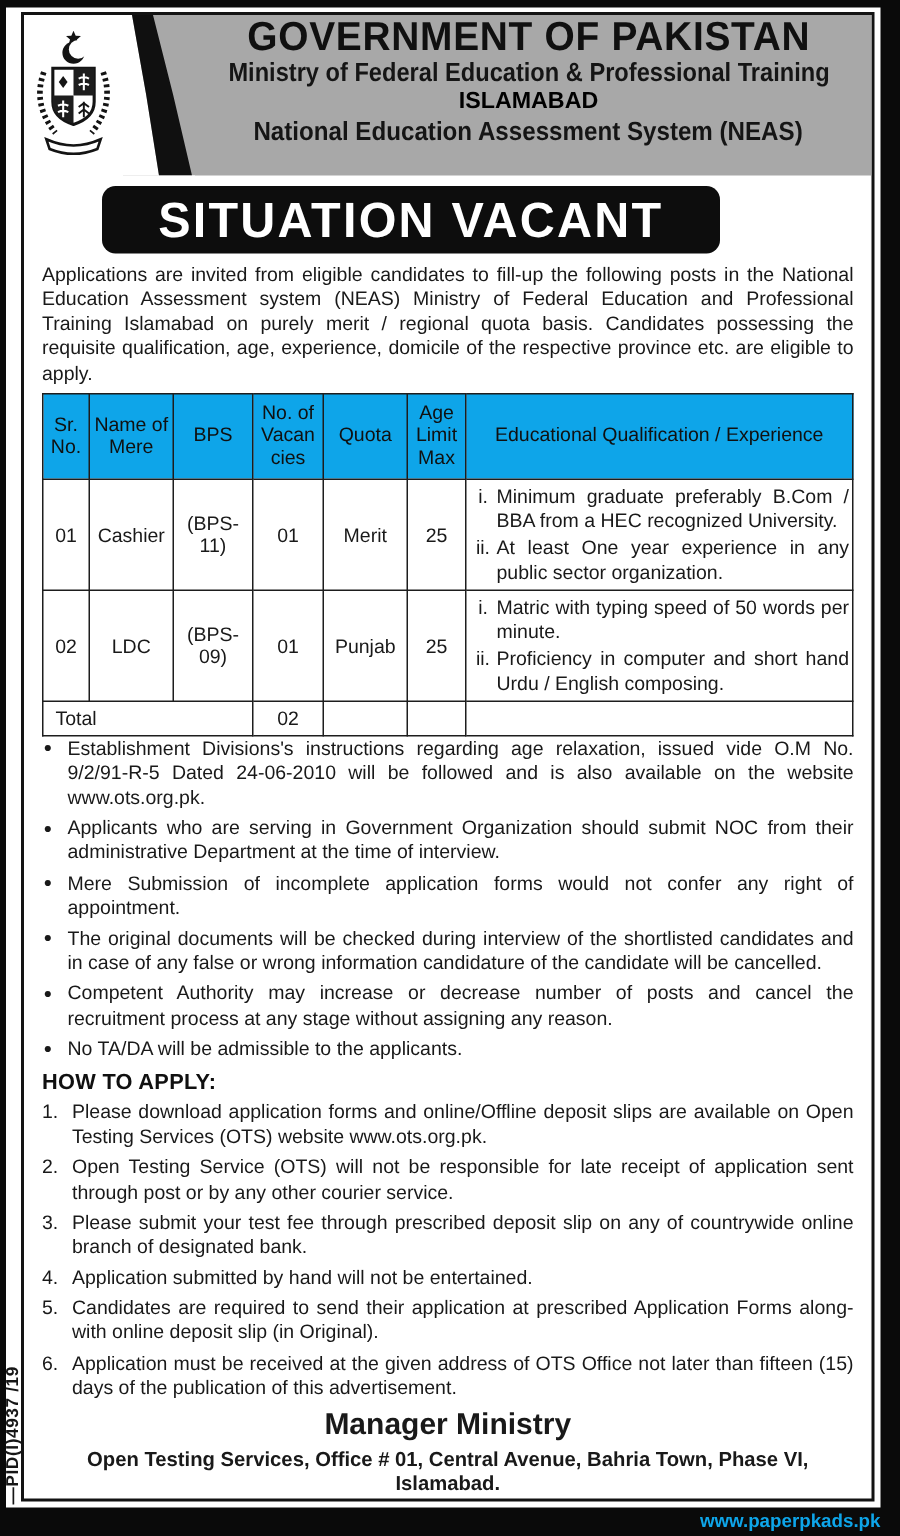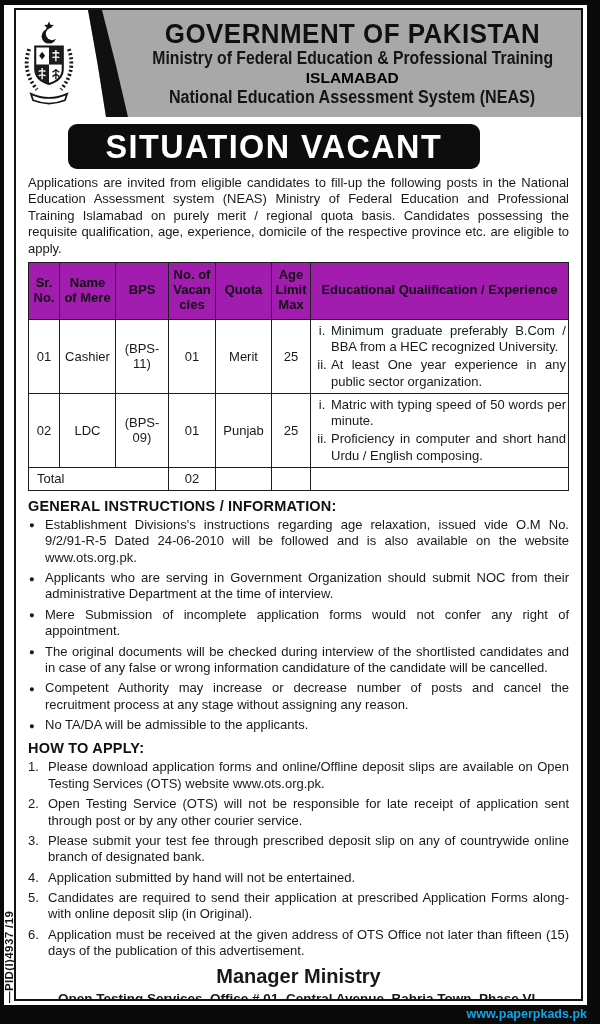--- a/index.html
+++ b/index.html
@@ -7,40 +7,40 @@
   .sheet{position:relative;width:600px;height:1024px;box-sizing:border-box;
          background:#0a0a0a;padding:5px 13px 19px 4px;}
   .gapbox{background:#fff;height:100%;box-sizing:border-box;padding:3px 4px 4px 10px;}
   .content{border:2px solid #131313;height:100%;box-sizing:border-box;background:#fff;overflow:hidden;}
 
   
   .band{display:flex;height:107px;}
   .emblem-box{width:74px;background:#fff;display:flex;align-items:center;justify-content:center;}
   .curve{width:48px;height:107px;flex:none;}
   .band-text{flex:1;background:#a8a8a8;display:flex;flex-direction:column;align-items:center;
-             justify-content:center;text-align:center;padding-right:6px;}
+             justify-content:flex-start;text-align:center;padding-right:6px;}
   .band-text .l1{font-size:27px;font-weight:bold;letter-spacing:.5px;line-height:1.05;
                  transform:scaleX(.96);white-space:nowrap;color:#101010;}
   .l2{font-size:17.5px;font-weight:bold;line-height:1.18;transform:scaleX(.9);white-space:nowrap;color:#151515;}
   .l3{font-size:15.5px;font-weight:bold;line-height:1.15;color:#000000;}
   .l4{font-size:17.5px;font-weight:bold;line-height:1.18;transform:scaleX(.92);white-space:nowrap;color:#151515;}
 
   
   .banner{margin:7px 0 6px 52px;width:412px;height:45px;background:#0d0d0d;border-radius:9px;
           display:flex;align-items:center;justify-content:center;}
   .banner span{color:#fff;font-weight:bold;font-size:33px;letter-spacing:1.5px;transform:scaleX(.98);white-space:nowrap;}
 
   .body-pad{padding:0 12px;}
   .intro{font-size:13px;line-height:1.26;text-align:justify;margin:2px 0 5px;}
 
   
   table.vac{width:100%;border-collapse:collapse;table-layout:fixed;}
   table.vac th,table.vac td{border:1.5px solid #1d1d1d;font-size:13px;vertical-align:middle;
          padding:1px 2px;text-align:center;}
-  table.vac th{background:#a21caf;font-weight:bold;height:54px;line-height:1.15;
+  table.vac th{background:#0ea5e9;font-weight:normal;height:54px;line-height:1.15;
          word-wrap:break-word;overflow-wrap:break-word;color:#101010;}
   .rowdata{height:74px;}
   td.qual{text-align:left;padding:3px 6px 3px 4px;}
   .qitem{display:flex;margin:2px 0;}
   .qno{width:18px;flex:none;}
   .qtx{flex:1;text-align:justify;line-height:1.25;}
   .totalrow td{height:20px;}
   .totalrow .tlabel{text-align:left;padding-left:8px;}
 
   
@@ -170,21 +170,20 @@
           <tr class="totalrow">
             <td colspan="3" class="tlabel">Total</td>
             <td>02</td>
             <td></td>
             <td></td>
             <td></td>
           </tr>
         </tbody>
           </table>
 
-        <div class="sec-h">GENERAL INSTRUCTIONS / INFORMATION:</div>
         <ul class="blist">
           <li><span class="dot">●</span><span>Establishment Divisions's instructions regarding age relaxation, issued vide O.M No. 9/2/91-R-5 Dated 24-06-2010 will be followed and is also available on the website www.ots.org.pk.</span></li>
           <li><span class="dot">●</span><span>Applicants who are serving in Government Organization should submit NOC from their administrative Department at the time of interview.</span></li>
           <li><span class="dot">●</span><span>Mere Submission of incomplete application forms would not confer any right of appointment.</span></li>
           <li><span class="dot">●</span><span>The original documents will be checked during interview of the shortlisted candidates and in case of any false or wrong information candidature of the candidate will be cancelled.</span></li>
           <li><span class="dot">●</span><span>Competent Authority may increase or decrease number of posts and cancel the recruitment process at any stage without assigning any reason.</span></li>
           <li><span class="dot">●</span><span>No TA/DA will be admissible to the applicants.</span></li>
         </ul>
 
         <div class="sec-h">HOW TO APPLY:</div>

